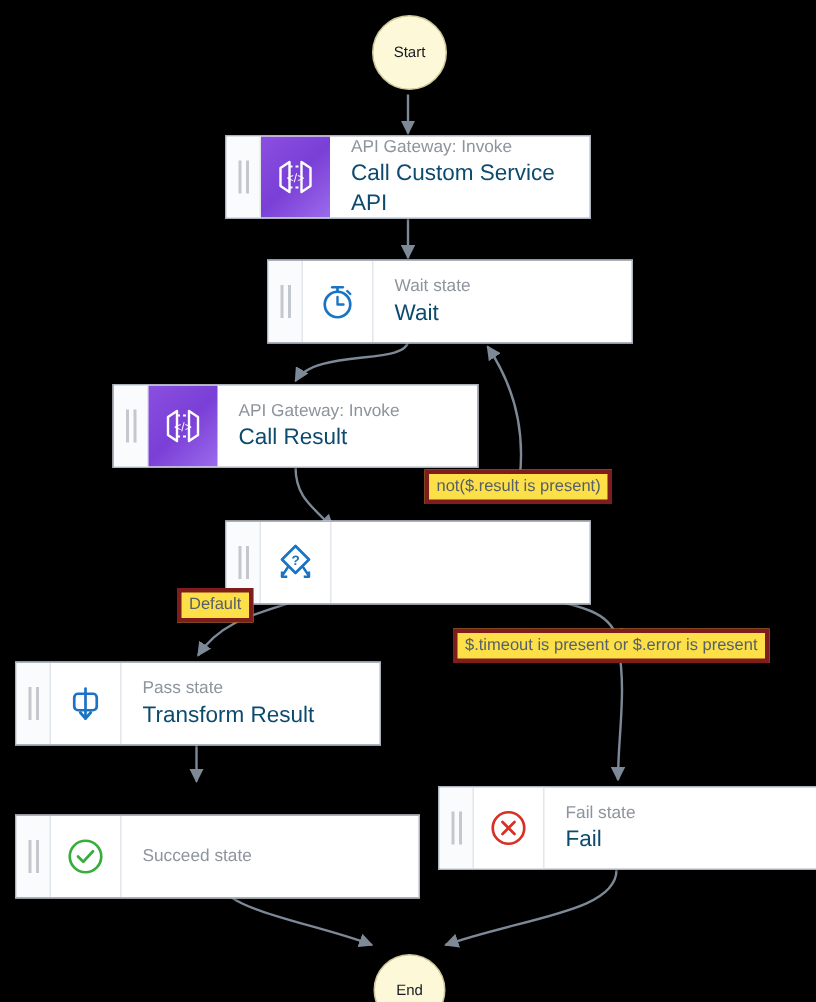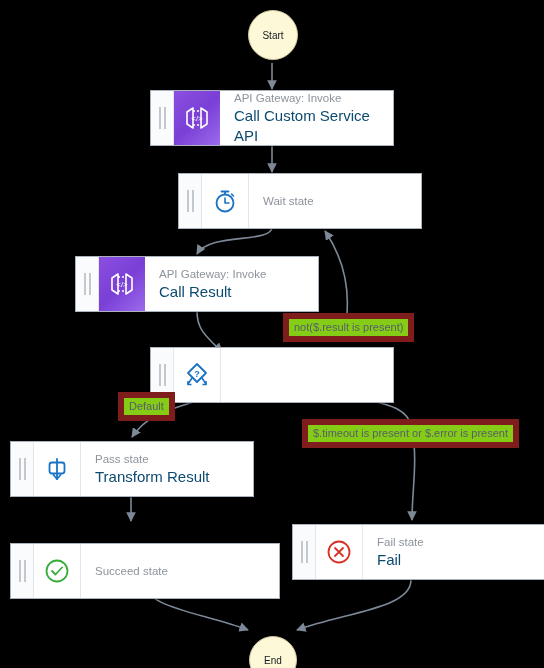--- a/index.html
+++ b/index.html
@@ -27,21 +27,21 @@
   .iconcell{width:46px;flex:0 0 46px;display:flex;align-items:center;
             justify-content:center;border-right:1px solid #e3e6ea;background:#fff;}
   .iconcell.purple{background:linear-gradient(135deg,#8b4fe0 0%,#7a3fd6 50%,#9b6bec 100%);
                    border-right:none;}
   .labels{flex:1 1 auto;display:flex;flex-direction:column;
           justify-content:center;padding-left:14px;}
   .sub{font-size:11.5px;color:#8d949c;line-height:1.25;}
   .ttl{font-size:15px;color:#0c4a6e;line-height:1.3;margin-top:1px;}
 
   
-  .elabel{position:absolute;background:#84cc16;border:6px solid #7f1d1d;
+  .elabel{position:absolute;background:#fde047;border:3px solid #7f1d1d;
           font-size:11px;color:#57606a;padding:2px 5px;white-space:nowrap;
           line-height:1.2;}
 </style>
 </head>
 <body>
 
 <div id="canvas">
 
   <svg id="edges" viewBox="0 0 544 668" width="544" height="668">
     <defs>
@@ -106,20 +106,21 @@
       <svg width="30" height="30" viewBox="0 0 30 30">
         <circle cx="15" cy="17" r="8.5" fill="none" stroke="#1a73c4" stroke-width="1.8"></circle>
         <path d="M15,17 L15,12 M15,17 L19,17" stroke="#1a73c4" stroke-width="1.6" stroke-linecap="round"></path>
         <path d="M11.5,5.5 L18.5,5.5" stroke="#1a73c4" stroke-width="1.8" stroke-linecap="round"></path>
         <path d="M15,5.5 L15,8.5" stroke="#1a73c4" stroke-width="1.8"></path>
         <path d="M21.5,8 L23.5,10" stroke="#1a73c4" stroke-width="1.6" stroke-linecap="round"></path>
       </svg>
     </div>
     <div class="labels">
       <div class="sub">Wait state</div>
+      <div class="ttl">Wait</div>
     </div>
   </div>
 
   <div class="node" style="left:75px;top:256px;width:242px;height:54px;">
     <div class="grip">
         <i></i>
         <i></i>
       </div>
     <div class="iconcell purple">
       <svg width="30" height="30" viewBox="0 0 30 30">

